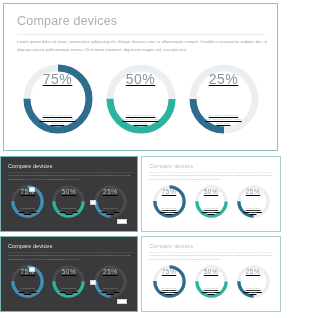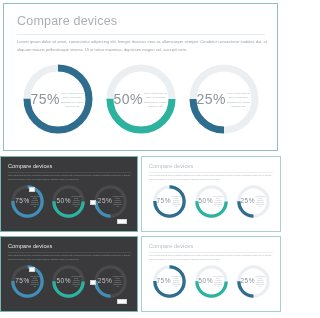--- a/index.html
+++ b/index.html
@@ -57,23 +57,25 @@
     border-radius: 50%;
     display: flex;
     flex-direction: column;
     align-items: center;
     justify-content: center;
   }
   .donut-hole {
     position: absolute;
     border-radius: 50%;
     display: flex;
+    flex-direction: column;
     align-items: center;
-    justify-content: center;
+    justify-content: space-between;
     text-align: center;
+    text-decoration: underline;
   }
   .pct {
     color: #8d9499;
     font-weight: 300;
     line-height: 1;
     letter-spacing: 0.5px;
   }
   .sub {
     color: #a9b0b4;
     line-height: 1.7;

